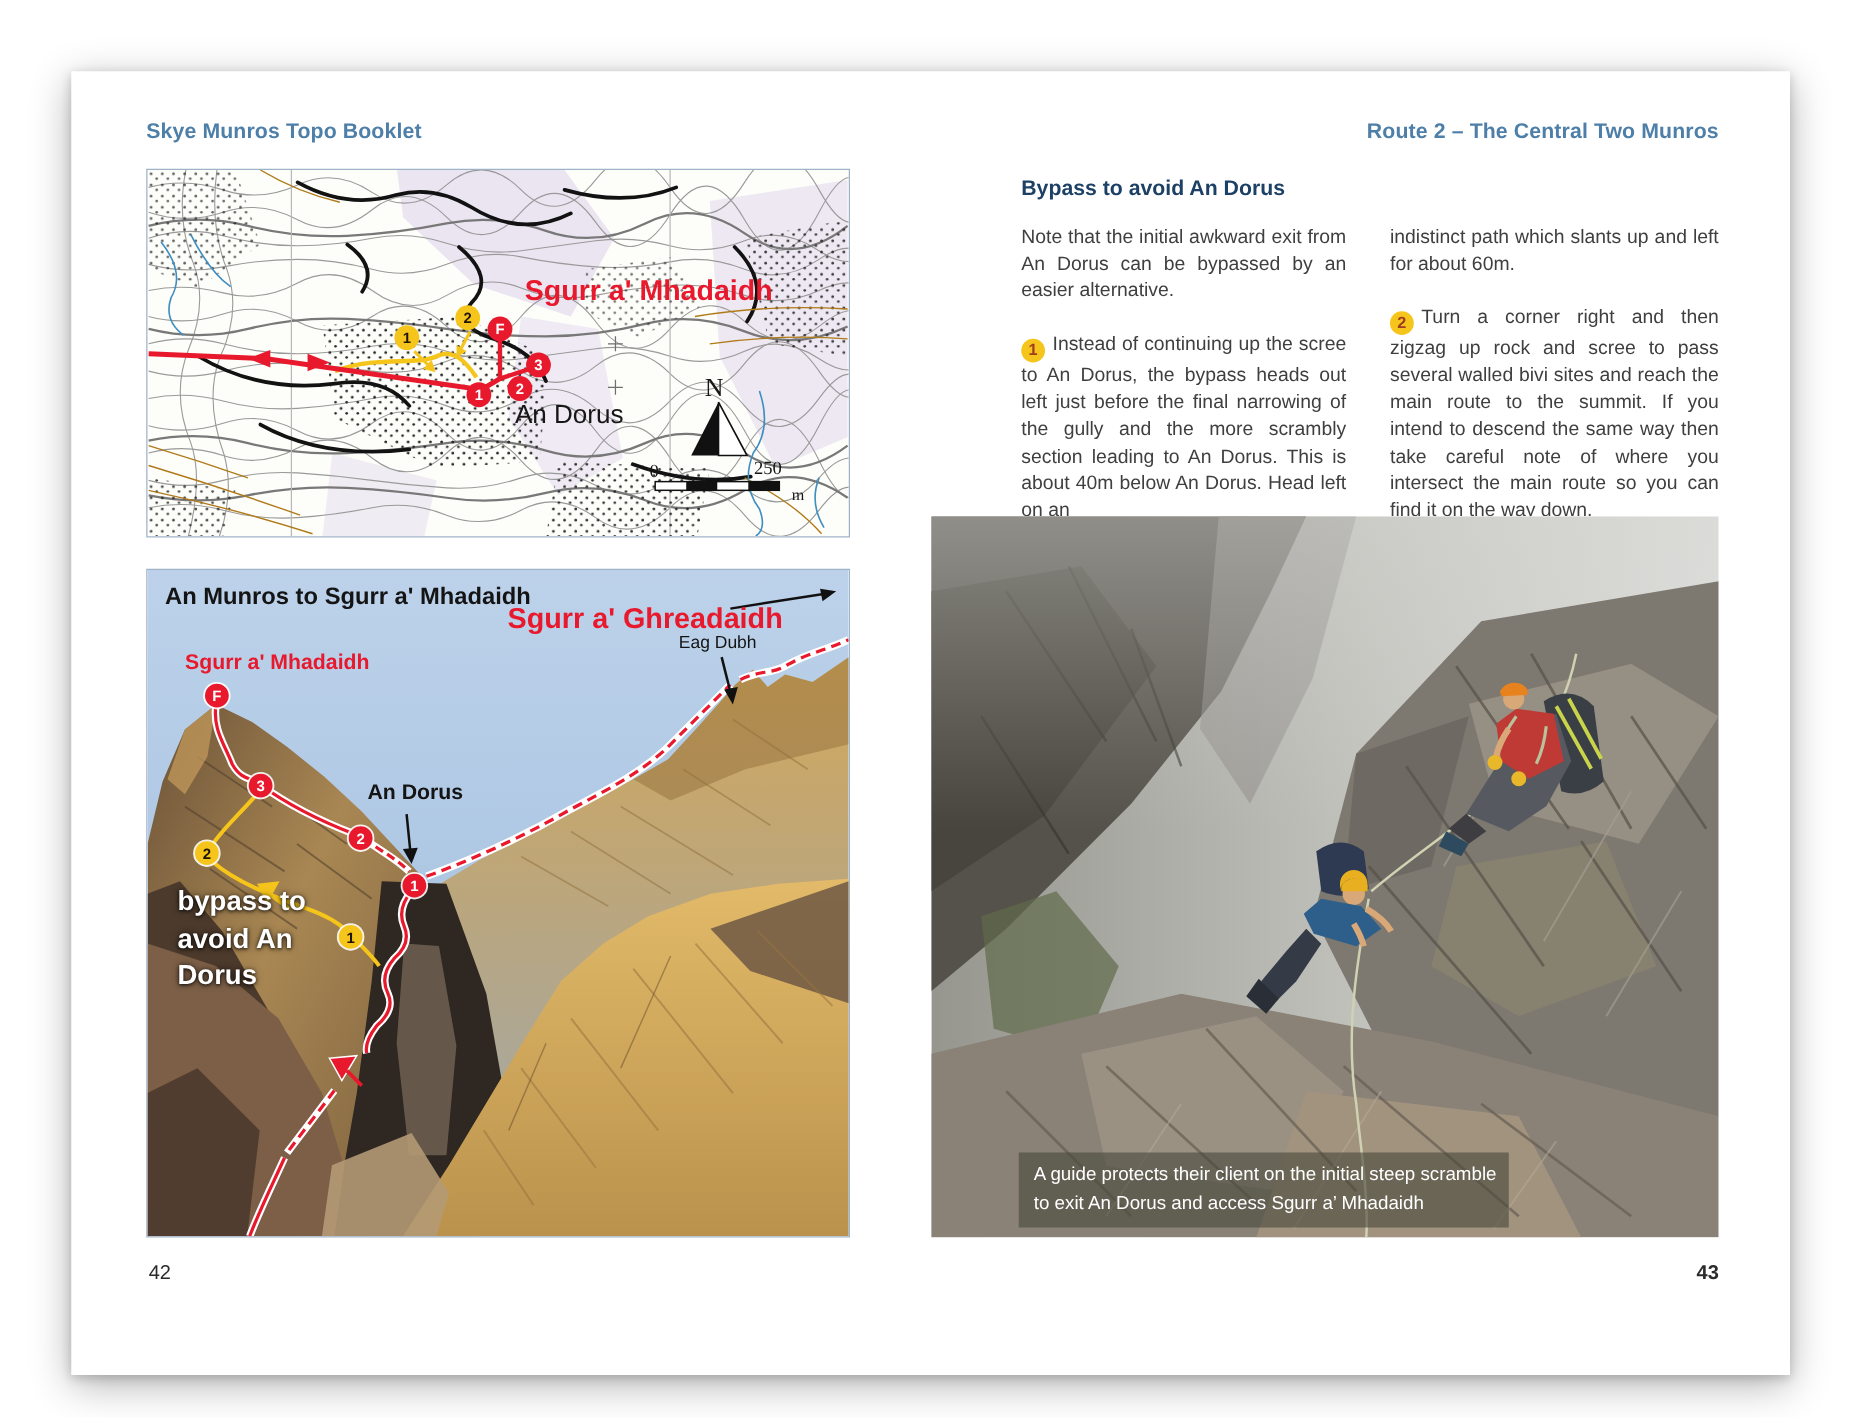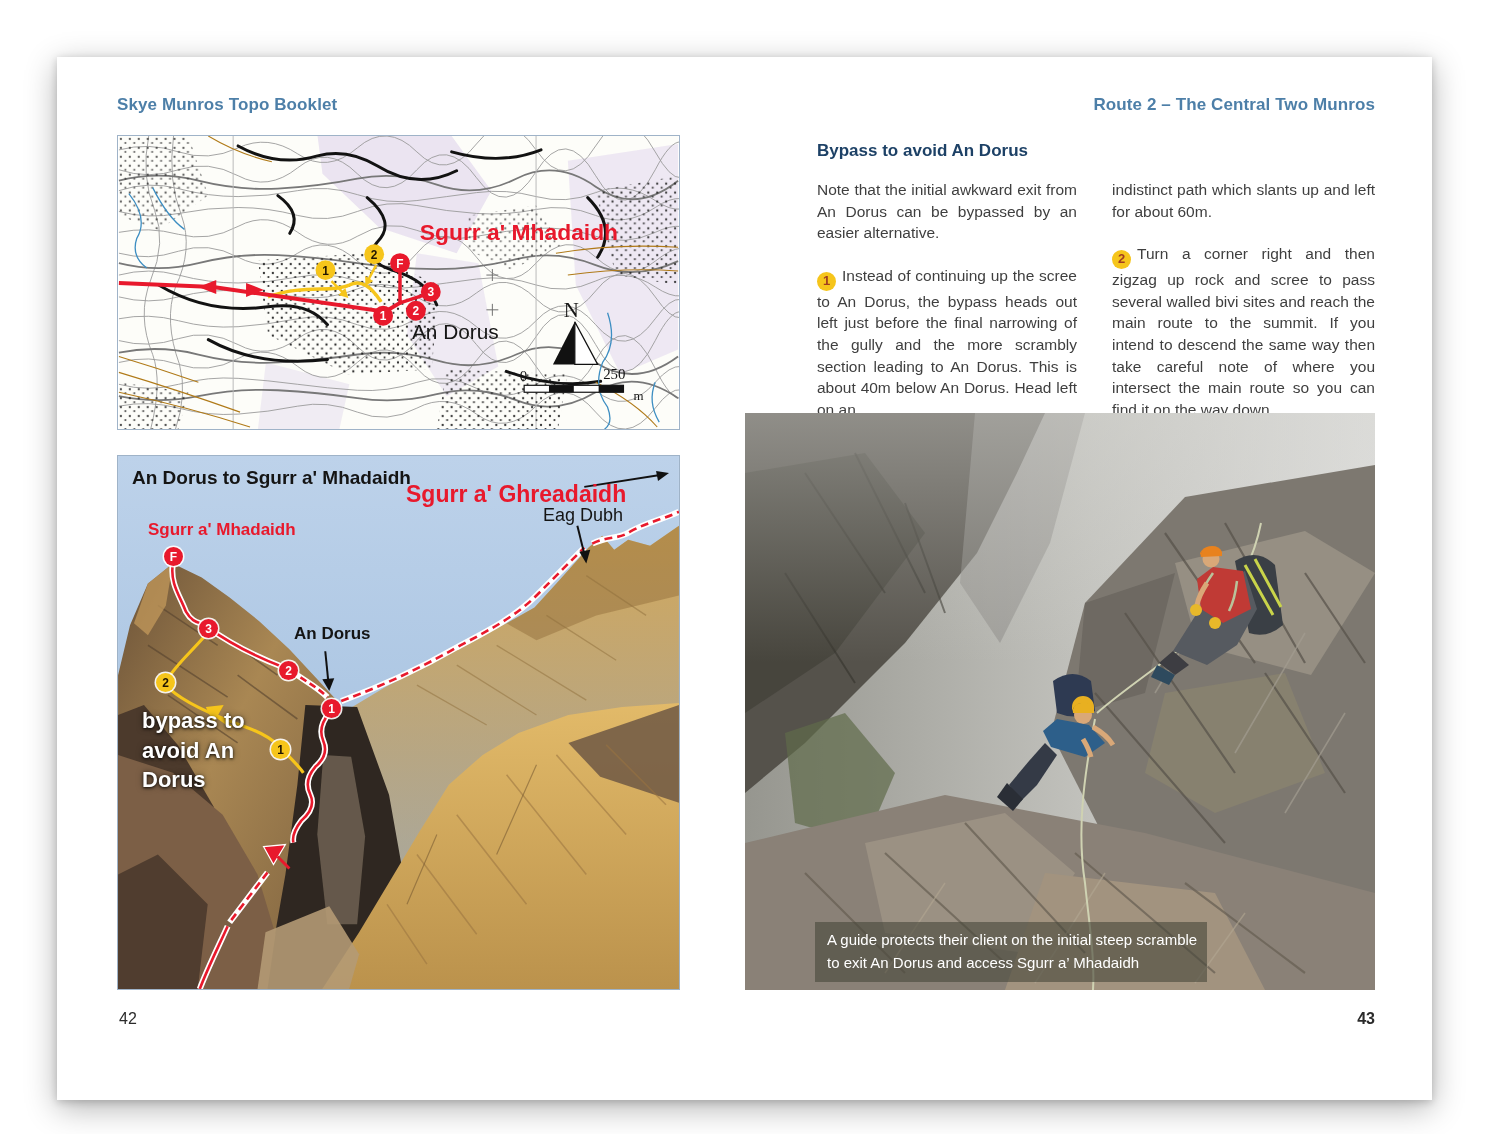--- a/index.html
+++ b/index.html
@@ -27,21 +27,21 @@
   .panel{position:absolute;border:1px solid var(--panel-border);overflow:hidden;background:#fff;}
   .map-panel{left:60px;top:78px;width:563px;height:295px;}
   .topo-panel{left:60px;top:398px;width:563px;height:535px;}
   .photo-panel{left:688px;top:356px;width:630px;height:577px;border:none;}
   .panel svg{position:absolute;left:0;top:0;width:100%;height:100%;display:block;}
 
   
   .ov{position:absolute;white-space:nowrap;}
   .topo-title{left:14px;top:11px;font-size:19px;font-weight:700;color:#141414;}
   .lbl-ghreadaidh{left:288px;top:25px;font-size:23px;font-weight:700;color:var(--route-red);}
-  .lbl-eagdubh{left:425px;top:49px;font-size:18px;color:#141414;}
+  .lbl-eagdubh{left:425px;top:49px;font-size:14px;color:#141414;}
   .lbl-mhadaidh{left:30px;top:64px;font-size:17px;font-weight:700;color:var(--route-red);}
   .lbl-andorus{left:176px;top:168px;font-size:17px;font-weight:600;color:#141414;}
   .lbl-bypass{left:24px;top:250px;font-size:22px;font-weight:700;color:#ffffff;line-height:1.35;
               text-shadow:0 1px 3px rgba(0,0,0,.85),0 0 6px rgba(0,0,0,.5);white-space:normal;width:150px;}
 
   
   .wp{position:absolute;width:19px;height:19px;border-radius:50%;display:flex;align-items:center;justify-content:center;
       font-size:12px;font-weight:700;box-shadow:0 0 0 1.5px rgba(255,255,255,.9);}
   .wp-red{background:var(--route-red);color:#fff;}
   .wp-yel{background:var(--route-yellow);color:#201500;}
@@ -302,21 +302,21 @@
         <g stroke="#111" stroke-width="2">
           <line x1="468" y1="31" x2="544" y2="19"></line>
             <polygon points="553,17 540,15 542,25" fill="#111" stroke="none"></polygon>
           <line x1="461" y1="70" x2="468" y2="98"></line>
             <polygon points="470,108 463,96 474,94" fill="#111" stroke="none"></polygon>
           <line x1="208" y1="196" x2="211" y2="226"></line>
             <polygon points="212,236 205,224 217,223" fill="#111" stroke="none"></polygon>
         </g>
       </svg>
 
-      <div class="ov topo-title">An Dorus to Sgurr a' Mhadaidh</div>
+      <div class="ov topo-title">An Munros to Sgurr a' Mhadaidh</div>
       <div class="ov lbl-ghreadaidh">Sgurr a' Ghreadaidh</div>
       <div class="ov lbl-eagdubh">Eag Dubh</div>
       <div class="ov lbl-mhadaidh">Sgurr a' Mhadaidh</div>
       <div class="ov lbl-andorus">An Dorus</div>
       <div class="ov lbl-bypass">
         <span>bypass to</span><br>
         <span>avoid An Dorus</span>
       </div>
       <div class="wp wp-red" style="left:46px;top:91px;">F</div>
       <div class="wp wp-red" style="left:81px;top:163px;">3</div>

